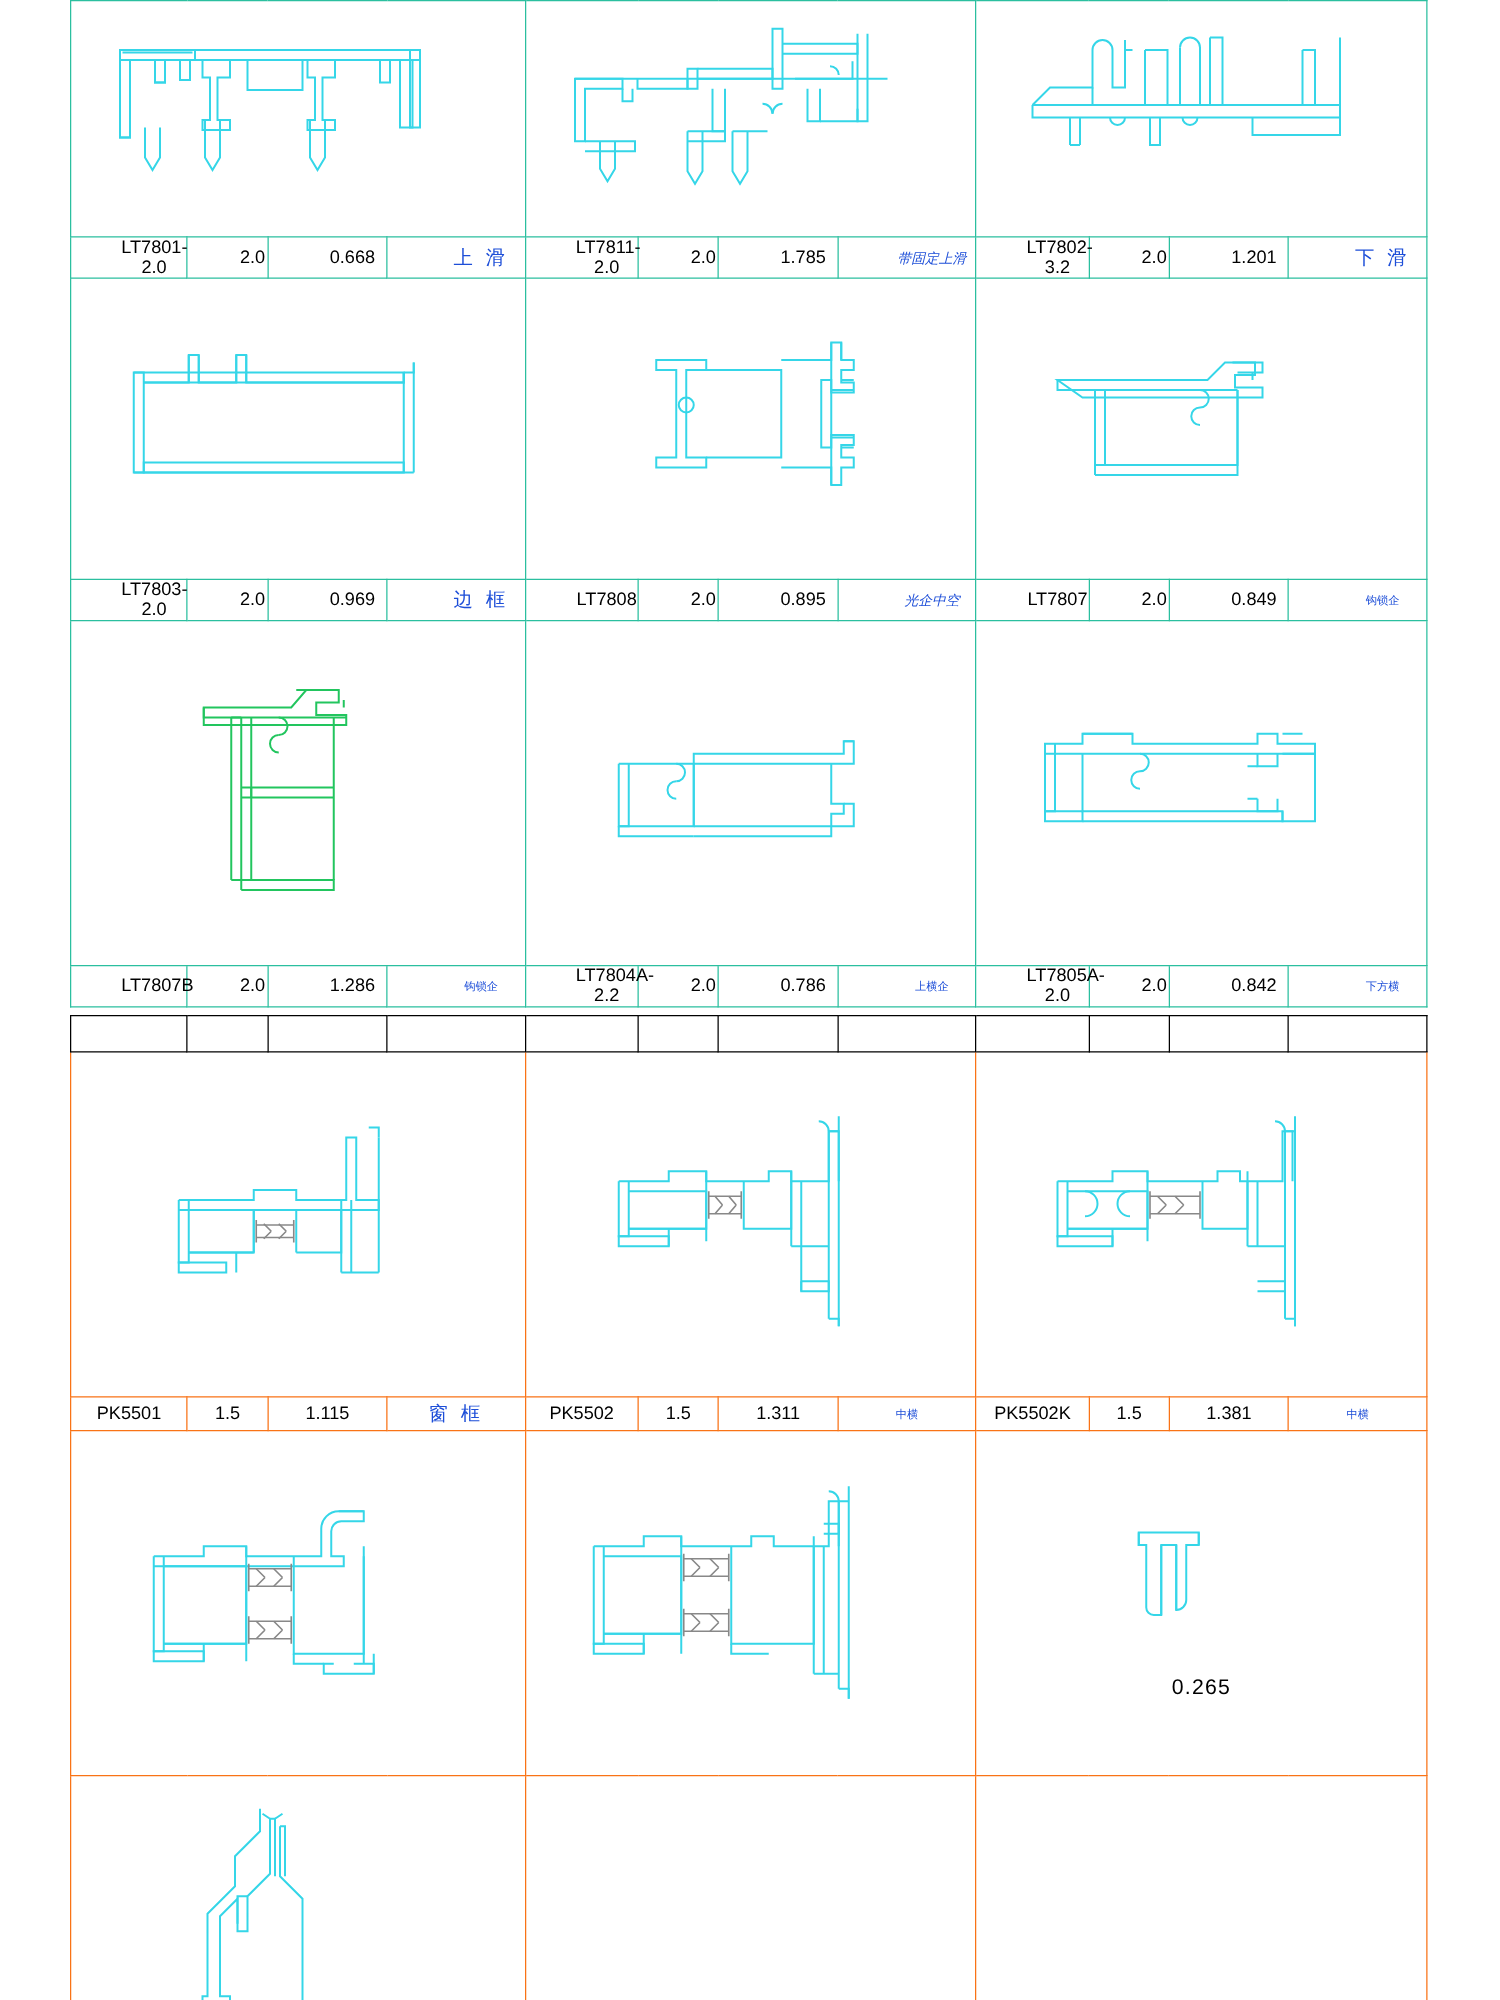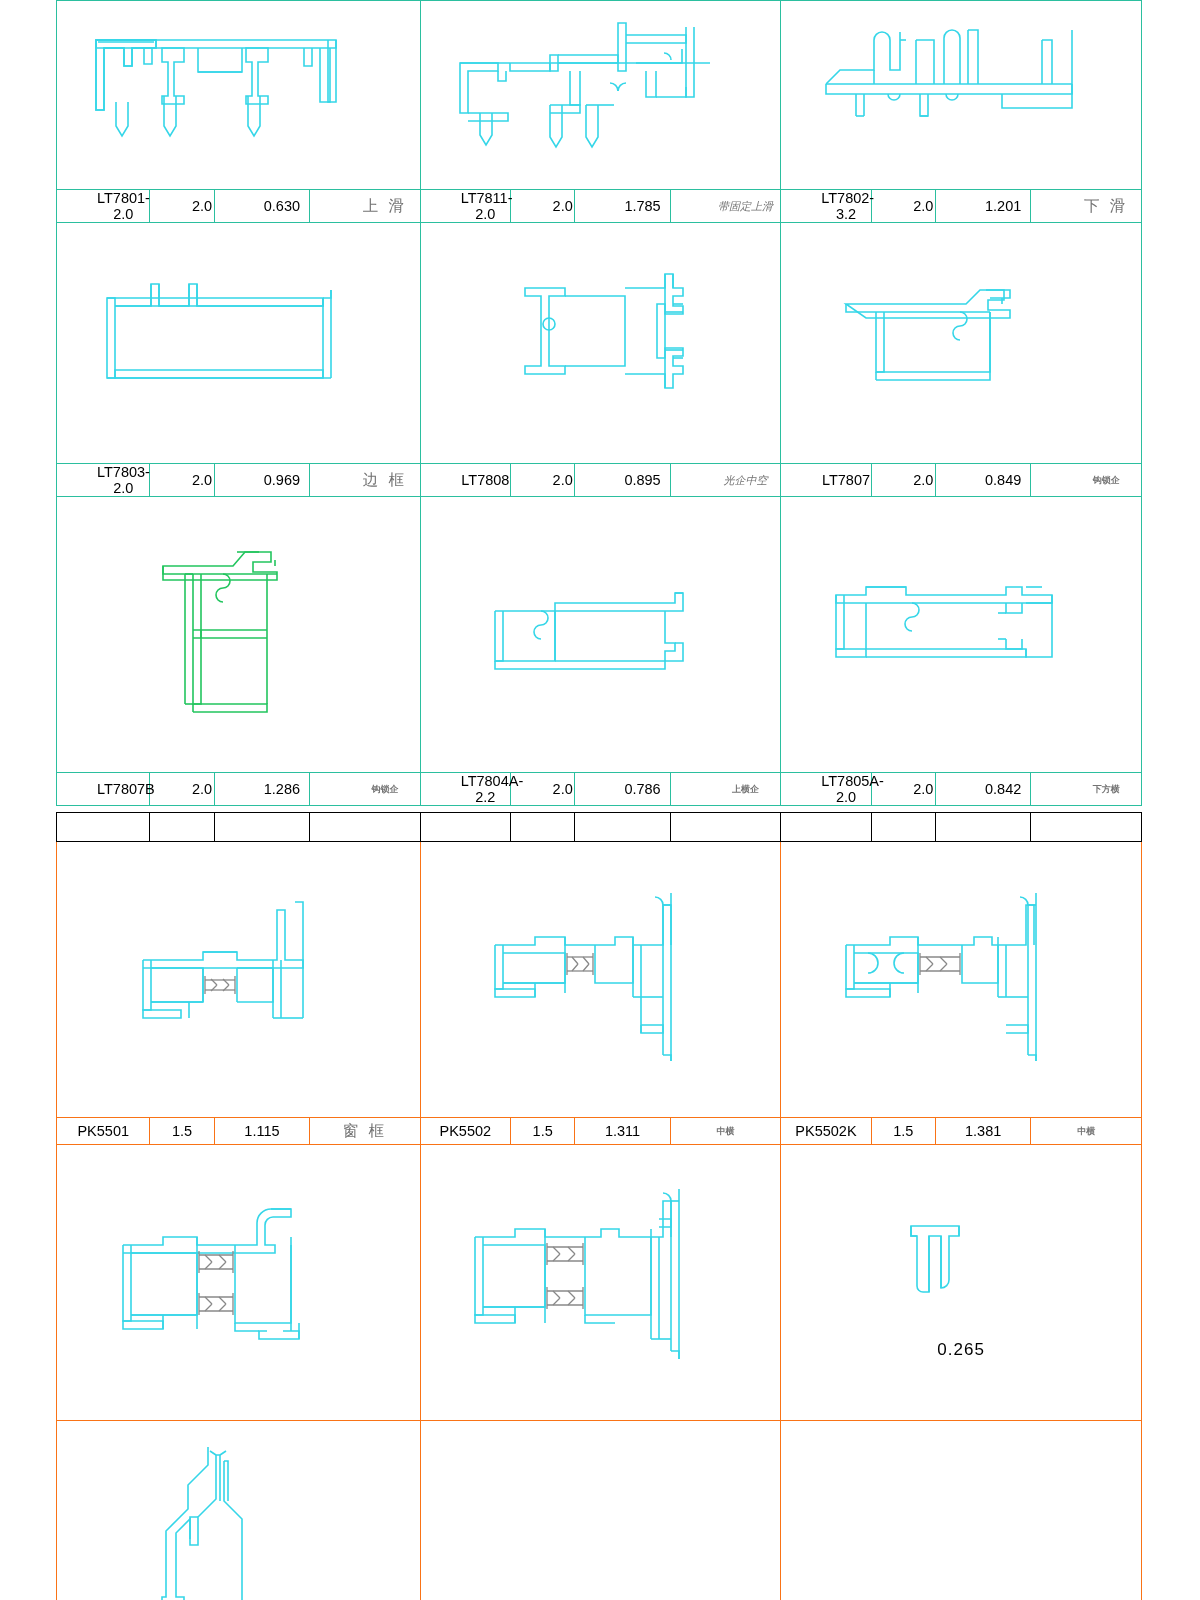--- a/index.html
+++ b/index.html
@@ -8,23 +8,23 @@
 
   
   .tbl{position:absolute;border-collapse:collapse;table-layout:fixed;}
   .tbl td{border:1px solid #2bbf9f;padding:0;vertical-align:middle;}
 
   .cell-draw{height:188px;position:relative;}
   .cell-draw.tall{height:275px;}
   .cell-draw.tall2{height:240px;}
   .row-info td{height:26px;text-align:center;font-size:14.5px;color:#000;padding-left:40px;}
   .row-info td.code{color:#000;}
-  .row-info td.name{color:#737373;}
+  .row-info td.name{color:#1d4ed8;}
   .row-info td.name.big{font-size:15.5px;letter-spacing:3px;}
-  .row-info td.name.sm{font-size:9px;letter-spacing:0;font-weight:bold;}
+  .row-info td.name.sm{font-size:9px;letter-spacing:0;}
   .row-info td.name.md{font-size:11px;letter-spacing:0;font-style:italic;}
 
   .tbl2 td{border:1px solid #f97316;padding:0;vertical-align:middle;}
   .hdr td{height:28px;border:1px solid #000 !important;}
 
   svg{display:block;}
   .prof{fill:none;stroke:#35d6e8;stroke-width:1.6;stroke-linejoin:miter;stroke-linecap:butt;}
   .profg{fill:none;stroke:#22c55e;stroke-width:1.6;}
   .thermal{fill:none;stroke:#888888;stroke-width:1.3;}
   .ctr{position:absolute;left:0;top:0;width:100%;height:100%;display:flex;align-items:center;justify-content:center;}
@@ -132,21 +132,21 @@
             <path d="M226 20 h10 v44"></path>
           </g>
         </svg>
       </div>
     </td>
   </tr>
 
   <tr class="row-info">
     <td class="code">LT7801-2.0</td>
     <td>2.0</td>
-    <td>0.630</td>
+    <td>0.668</td>
     <td class="name big">上  滑</td>
     <td class="code">LT7811-2.0</td>
     <td>2.0</td>
     <td>1.785</td>
     <td class="name md">带固定上滑</td>
     <td class="code">LT7802-3.2</td>
     <td>2.0</td>
     <td>1.201</td>
     <td class="name big">下  滑</td>
   </tr>

